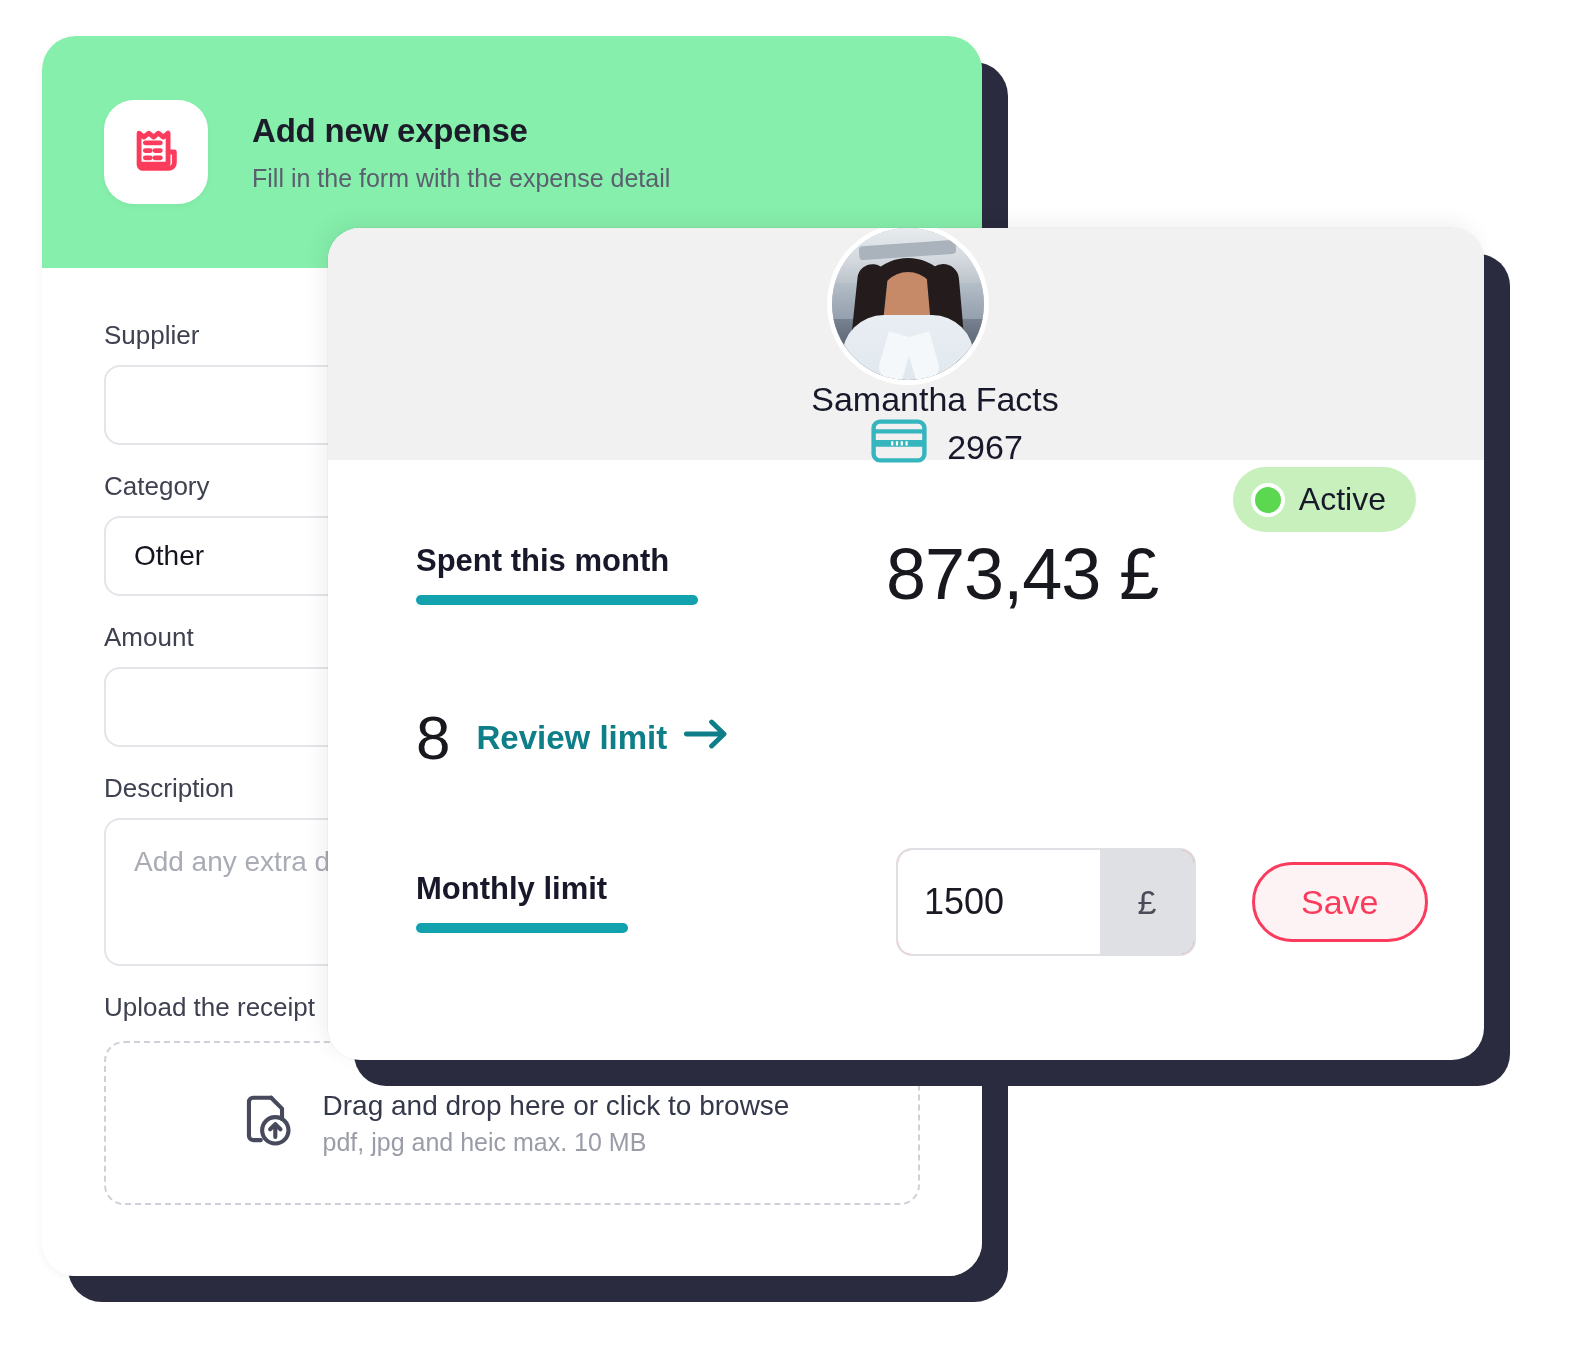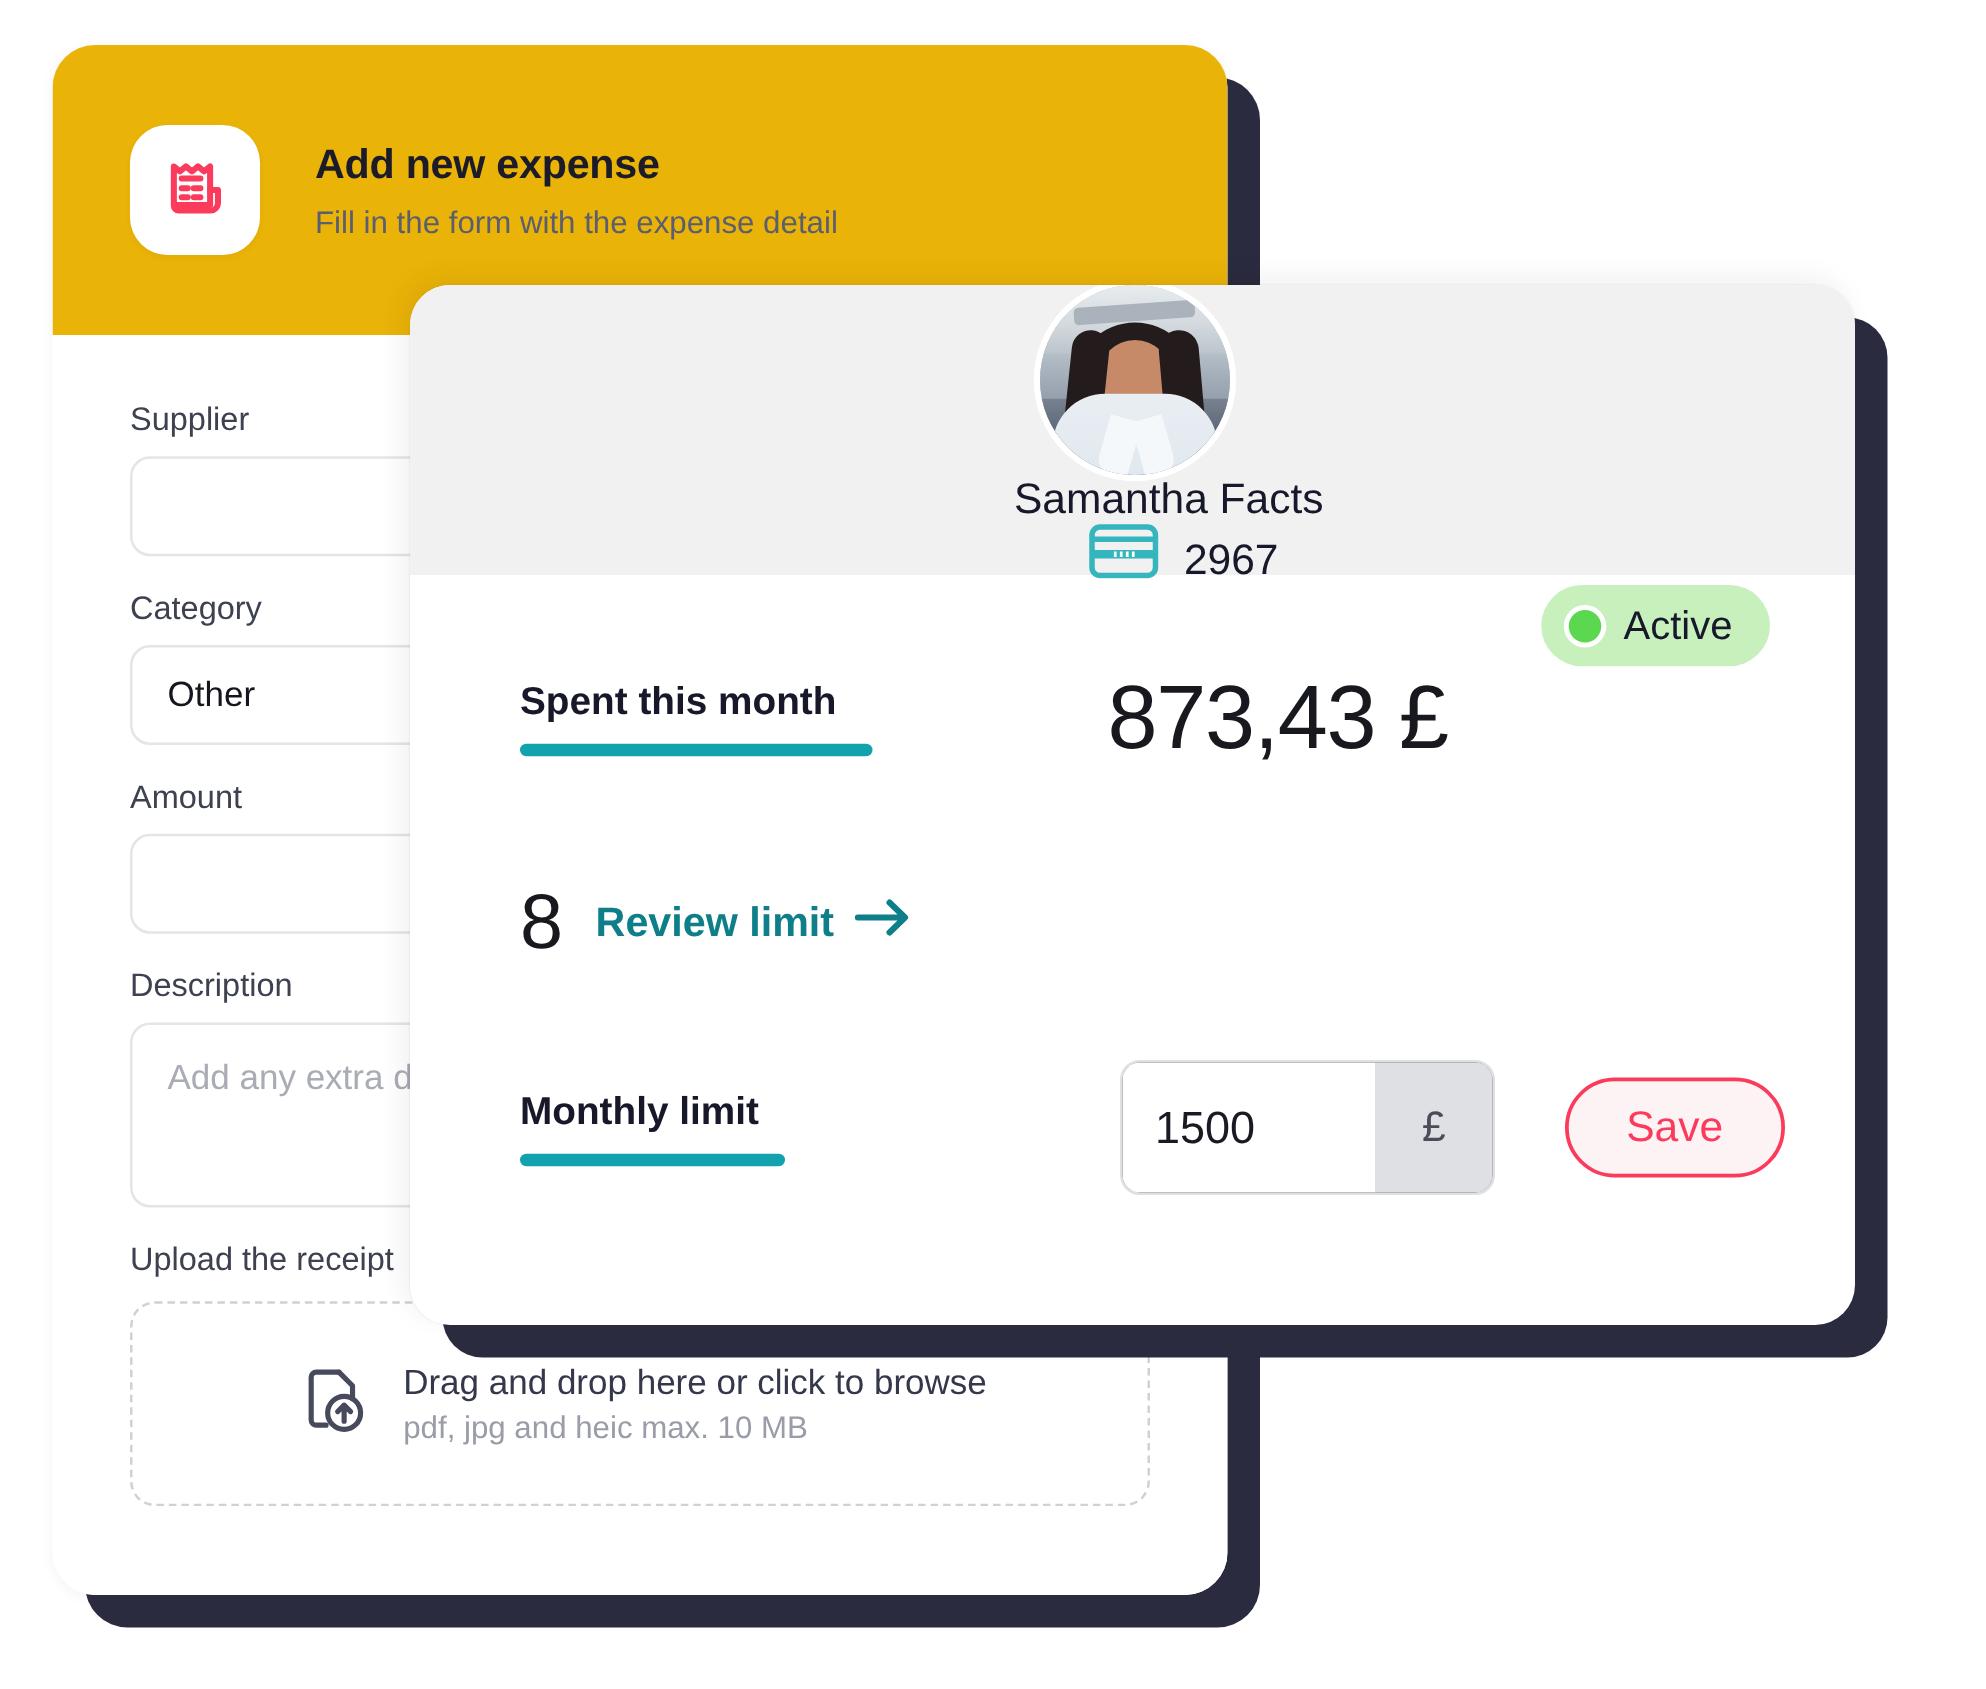--- a/index.html
+++ b/index.html
@@ -30,21 +30,21 @@
     height: 1240px;
     border-radius: 34px;
     background: #ffffff;
     box-shadow: 26px 26px 0 0 #2b2b3f, 0 2px 10px rgba(0,0,0,.05);
     overflow: hidden;
   }
   .back-card-header {
     position: absolute;
     left: 0; top: 0; right: 0;
     height: 232px;
-    background: #eab308;
+    background: #86efac;
     display: flex;
     align-items: center;
     padding-left: 62px;
     box-sizing: border-box;
   }
   .app-icon-tile {
     width: 104px;
     height: 104px;
     border-radius: 30px;
     background: #ffffff;
@@ -307,21 +307,21 @@
     margin-left: 10px;
   }
   .limit-input-wrap {
     display: flex;
     align-items: stretch;
     width: 296px;
     height: 104px;
     border-radius: 16px;
     overflow: hidden;
     border: 2px solid #dfe0e4;
-    background: #737373;
+    background: #ef4444;
   }
   .limit-input {
     flex: 1 1 auto;
     border: 0;
     outline: none;
     background: #fff;
     font-family: "Liberation Sans", sans-serif;
     font-size: 36px;
     color: #1a1a24;
     padding-left: 26px;

